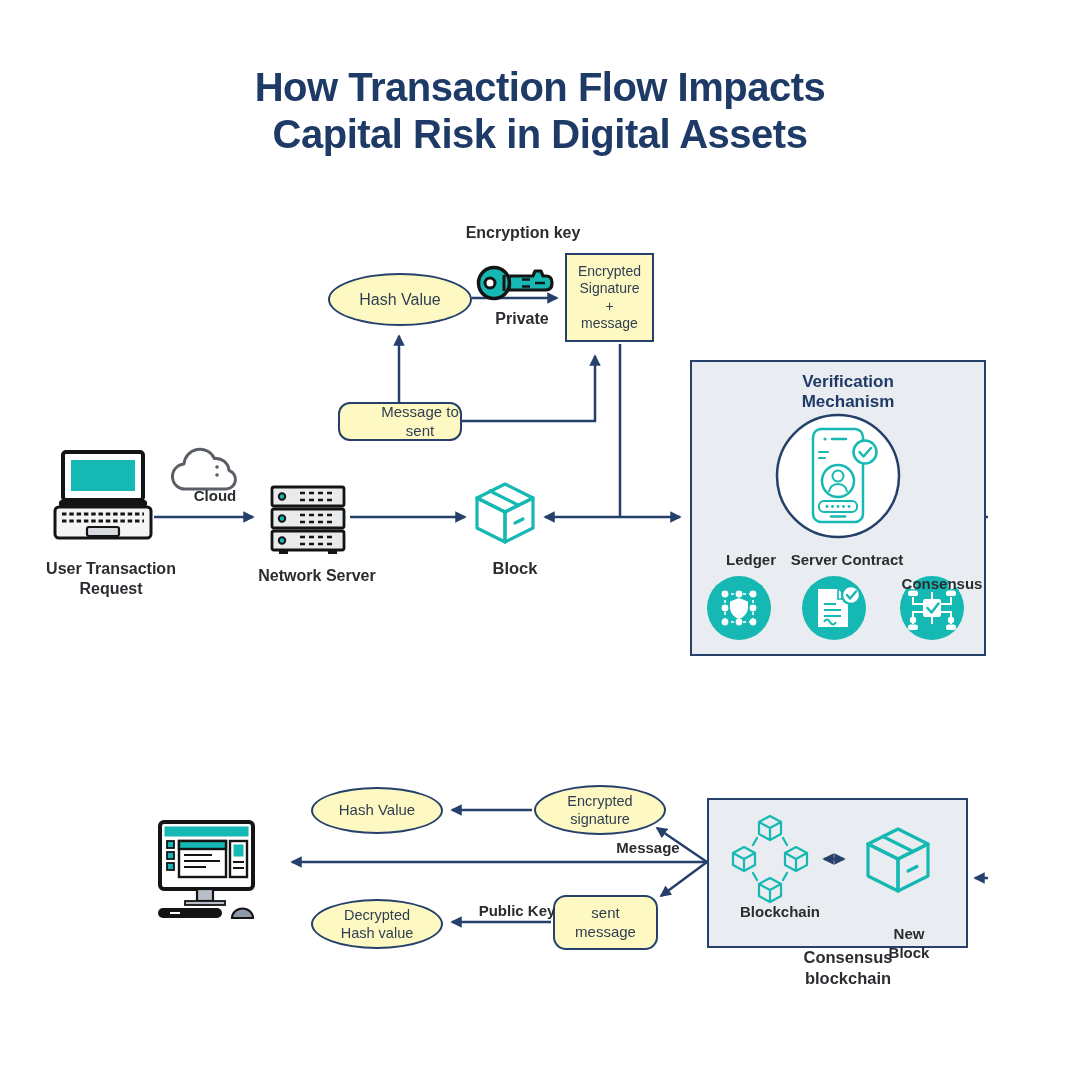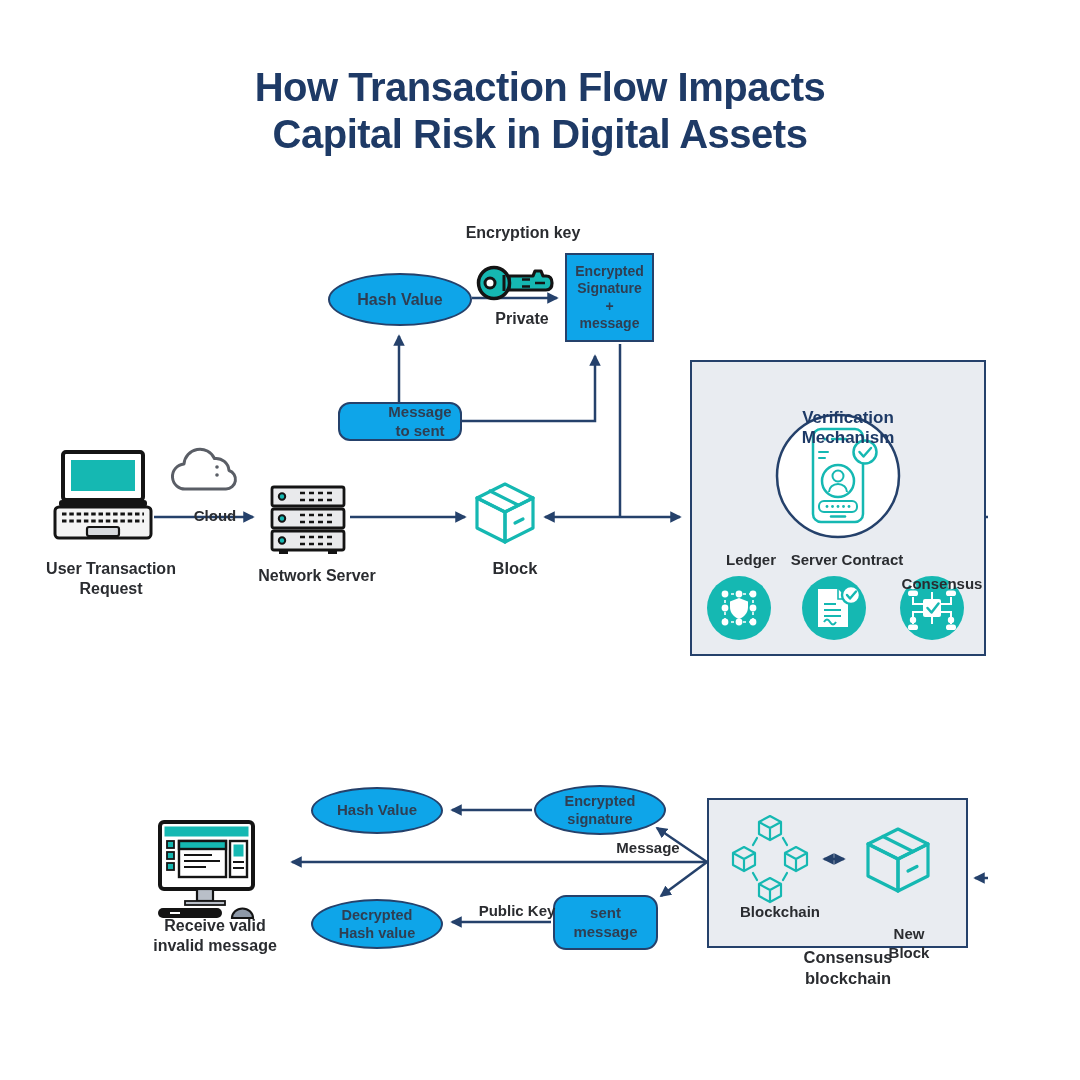--- a/index.html
+++ b/index.html
@@ -5,21 +5,21 @@
   html,body{margin:0;padding:0;background:#ffffff;}
   .canvas{position:relative;width:988px;height:1080px;background:#ffffff;overflow:hidden;
           font-family:"Liberation Sans","DejaVu Sans",sans-serif;}
   .abs{position:absolute;}
   .ctr{transform:translate(-50%,-50%);text-align:center;padding-left:20px;}
   .title{width:1080px;top:64px;left:0;text-align:center;font-size:40px;line-height:47px;
          font-weight:700;color:#1e3a66;letter-spacing:-0.5px;}
   .lbl{font-size:16px;font-weight:600;color:#2a2c30;line-height:1.25;white-space:pre-line;}
   .lbl-bold{font-weight:700;}
   .lbl-sm{font-size:15px;}
-  .shape{background:#0ea5e9;border:2.5px solid #25416b;color:#2f3e52;font-weight:700;
+  .shape{background:#fef9c3;border:2.5px solid #25416b;color:#2f3e52;font-weight:400;
          display:flex;align-items:center;justify-content:center;text-align:center;
          white-space:pre-line;box-sizing:border-box;line-height:1.25;}
   .ellipse{border-radius:50%;}
   .panel{background:#e9ecf1;border:2.5px solid #25416b;box-sizing:border-box;}
   .navy-title{font-size:17px;font-weight:700;color:#1e3a66;}
   svg{position:absolute;left:0;top:0;}
   .arrow{stroke:#25416b;stroke-width:2.5;fill:none;}
 </style>
 </head>
 <body>
@@ -225,31 +225,29 @@
 Hash value</div>
 
   <div class="abs shape" style="left:553px;top:895px;width:105px;height:55px;border-radius:13px;font-size:15px;">sent
 message</div>
 
   <div class="abs ctr lbl" style="left:513px;top:233px;">Encryption key</div>
   <div class="abs ctr lbl lbl-bold" style="left:512px;top:319px;">Private</div>
 
   <div class="abs ctr lbl" style="left:101px;top:579px;">User Transaction
 Request</div>
-  <div class="abs ctr lbl lbl-sm" style="left:205px;top:496px;margin-top:20px;">Cloud</div>
+  <div class="abs ctr lbl lbl-sm" style="left:205px;top:496px;">Cloud</div>
   <div class="abs ctr lbl" style="left:307px;top:576px;">Network Server</div>
   <div class="abs ctr lbl lbl-bold" style="left:505px;top:568px;font-size:16.5px;">Block</div>
 
-  <div class="abs ctr navy-title" style="left:838px;top:392px;margin-top:36px;">Verification Mechanism</div>
+  <div class="abs ctr navy-title" style="left:838px;top:392px;">Verification Mechanism</div>
   <div class="abs ctr lbl lbl-sm" style="left:741px;top:560px;">Ledger</div>
   <div class="abs ctr lbl lbl-sm" style="left:837px;top:560px;">Server Contract</div>
   <div class="abs ctr lbl lbl-sm" style="left:932px;top:584px;">Consensus</div>
 
   <div class="abs ctr lbl lbl-sm" style="left:770px;top:912px;">Blockchain</div>
   <div class="abs ctr lbl lbl-sm" style="left:899px;top:944px;">New Block</div>
   <div class="abs ctr lbl lbl-bold" style="left:838px;top:968px;font-size:16.5px;">Consensus blockchain</div>
 
   <div class="abs ctr lbl lbl-bold lbl-sm" style="left:638px;top:848px;">Message</div>
   <div class="abs ctr lbl lbl-bold lbl-sm" style="left:507px;top:904px;margin-top:7px;">Public Key</div>
-  <div class="abs ctr lbl" style="left:205px;top:936px;">Receive valid
-invalid message</div>
 
 </div>
 
 </body></html>

